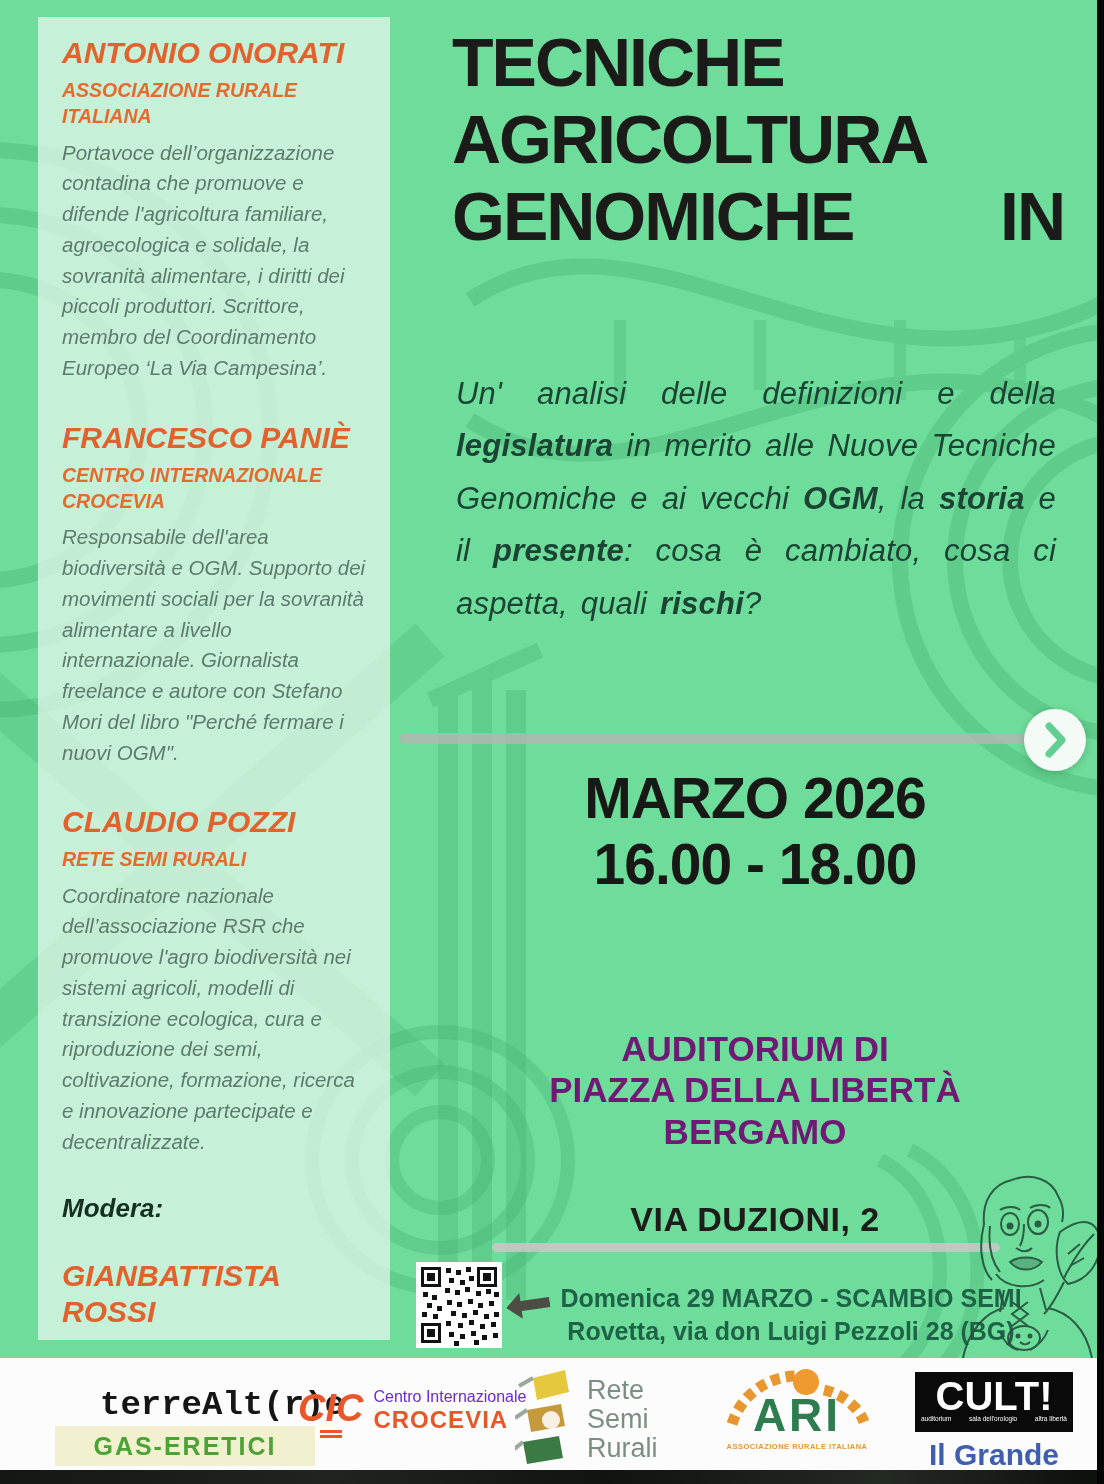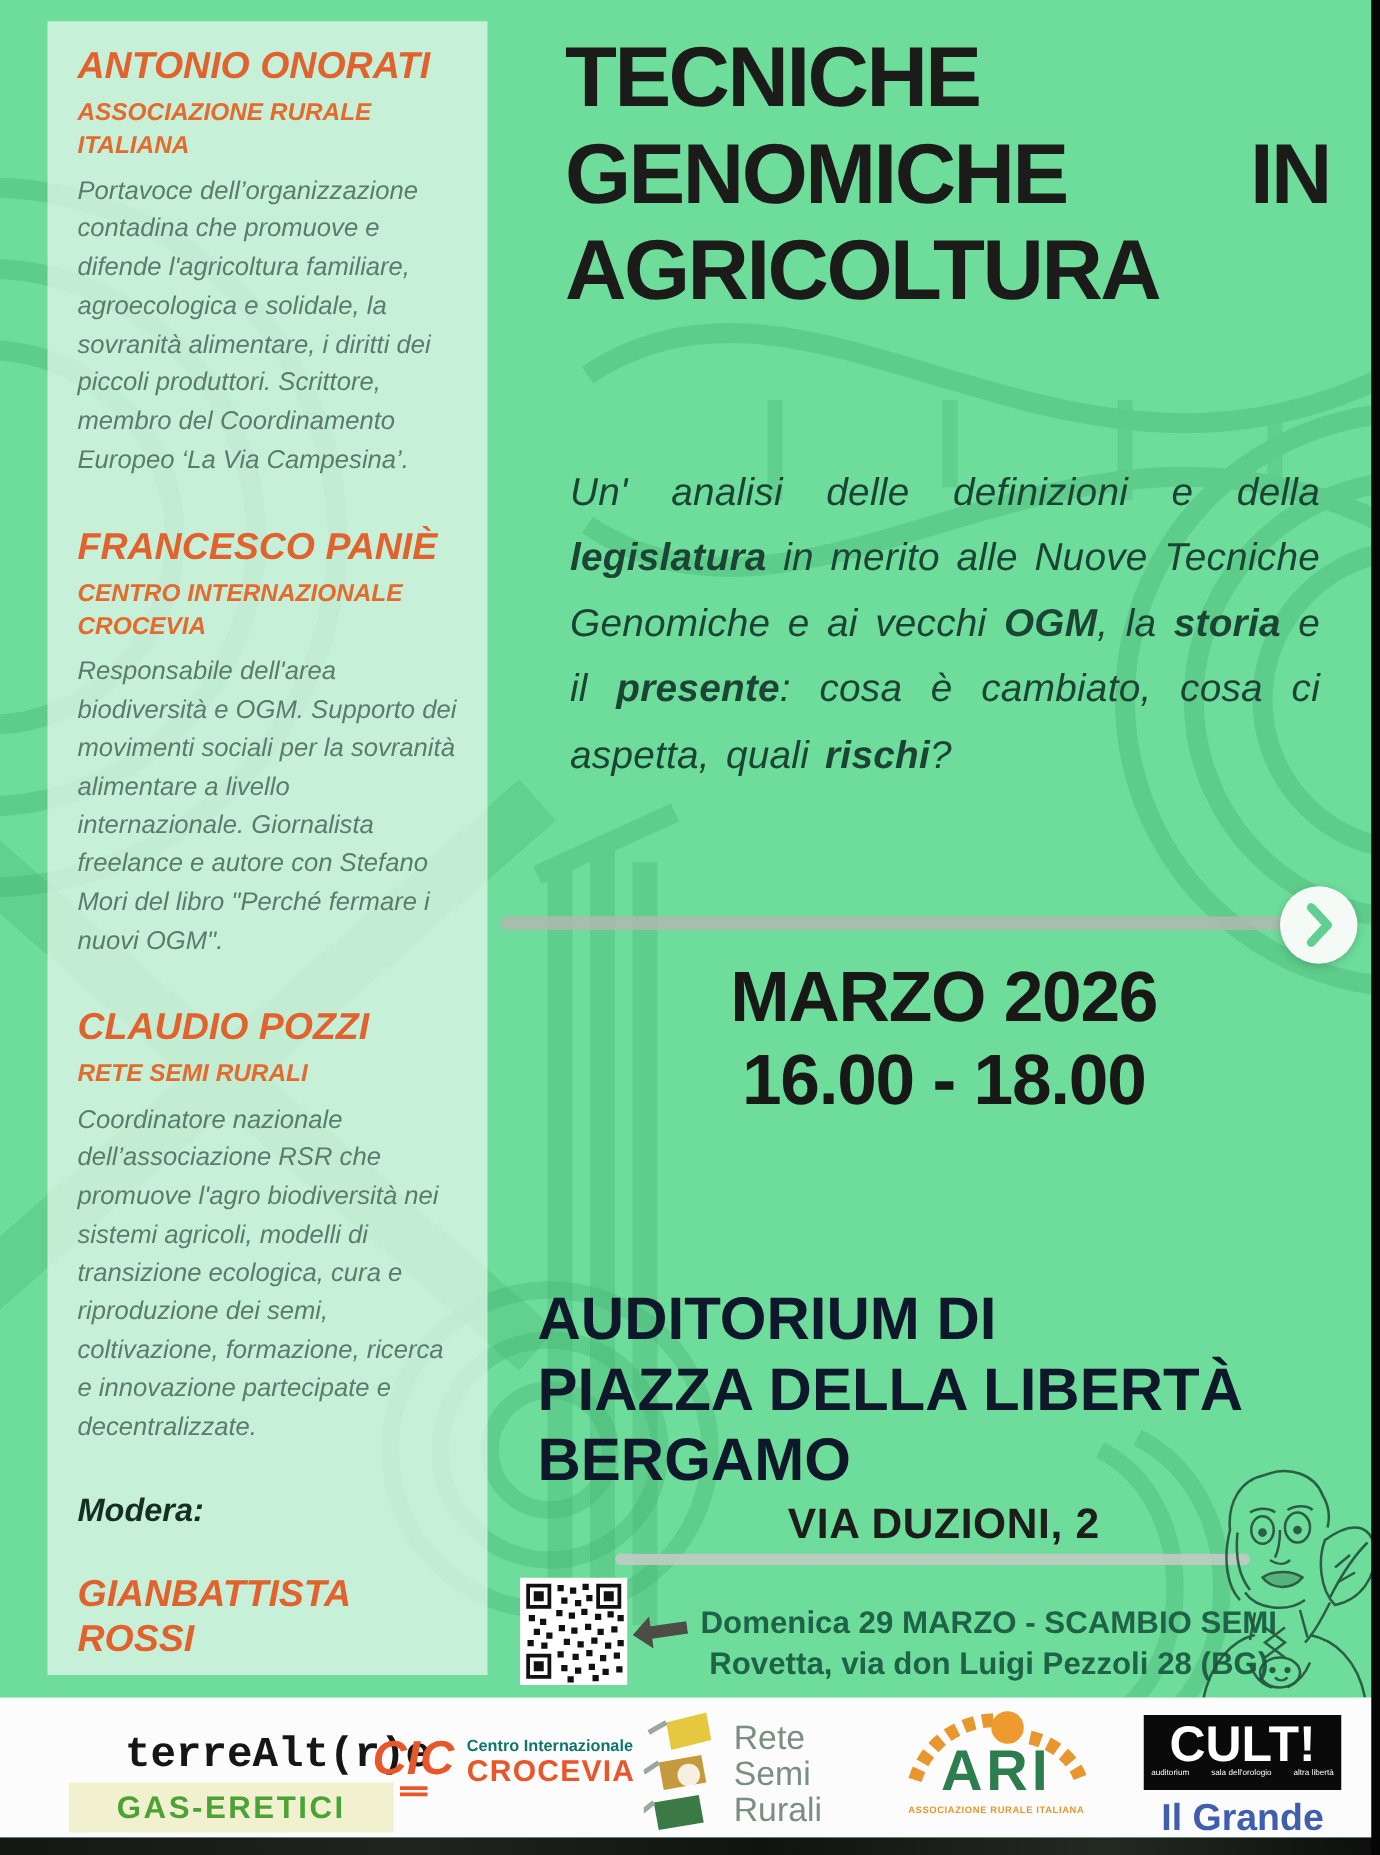--- a/index.html
+++ b/index.html
@@ -32,22 +32,22 @@
     font-size:31px;font-style:italic;color:#1c4434;line-height:1.69;
     text-align:justify;word-spacing:4px;letter-spacing:.2px;}
   .desc .b{font-weight:800;}
 
   .divider{position:absolute;background:#b3b7b3;border-radius:6px;opacity:.8;}
   .divider1{left:400px;top:733px;width:636px;height:11px;}
   .divider2{left:492px;top:1243px;width:508px;height:9px;background:#c6cac6;opacity:.85;}
 
   .date-block{position:absolute;left:445px;top:766px;width:620px;text-align:center;
     font-size:57px;font-weight:800;line-height:1.15;letter-spacing:-1px;color:#181816;}
-  .venue-block{position:absolute;left:430px;top:1028px;width:650px;text-align:left;
-    font-size:48px;font-weight:800;line-height:1.18;color:#0f172a;}
+  .venue-block{position:absolute;left:430px;top:1028px;width:650px;text-align:center;
+    font-size:35px;font-weight:800;line-height:1.18;color:#701a75;}
   .address{position:absolute;left:430px;top:1200px;width:650px;text-align:center;
     font-size:34px;font-weight:700;color:#1d1d1b;letter-spacing:.5px;}
 
   .qr{position:absolute;left:416px;top:1262px;width:86px;height:86px;}
   .qr-arrow{position:absolute;left:506px;top:1292px;transform:rotate(-8deg);}
   .qr-note{position:absolute;left:552px;top:1282px;width:478px;text-align:center;
     font-size:25px;font-weight:800;color:#1e6347;line-height:1.3;}
 
   .sketch{position:absolute;left:952px;top:1162px;}
 
@@ -59,21 +59,21 @@
   .footer{position:absolute;left:0;top:1358px;width:1104px;height:112px;background:#fcfcfc;}
   .terre{position:absolute;left:100px;top:28px;
     font-family:"Liberation Mono","DejaVu Sans Mono",monospace;
     font-size:34px;font-weight:700;color:#161616;}
   .gas{position:absolute;left:55px;top:68px;width:260px;height:40px;background:#f1f1cf;
     color:#4ba336;font-size:25px;font-weight:800;letter-spacing:2px;text-align:center;
     line-height:40px;}
   .crocevia{position:absolute;left:298px;top:30px;display:flex;align-items:center;gap:10px;}
   .cic{color:#e8562a;font-size:38px;font-weight:800;font-style:italic;line-height:1;text-align:center;}
   .cic-bars{height:3px;width:22px;background:#e8562a;margin:3px auto 0;box-shadow:0 5px 0 #e8562a;}
-  .croc-l1{font-size:13px;font-weight:700;color:#0f766e;}
+  .croc-l1{font-size:16px;font-weight:400;color:#6d28d9;}
   .croc-l2{font-size:24px;font-weight:800;color:#e8562a;letter-spacing:1px;}
   .rsr{position:absolute;left:515px;top:8px;display:flex;align-items:flex-start;}
   .rsr-text{font-size:27px;color:#7b8e82;line-height:1.08;margin-top:10px;}
   .ari{position:absolute;left:722px;top:10px;width:150px;text-align:center;}
   .ari-acronym{font-size:46px;font-weight:700;color:#2e7d4f;letter-spacing:3px;line-height:1;margin-top:-38px;}
   .ari-sub{font-size:7.5px;font-weight:700;color:#e8962e;letter-spacing:.5px;margin-top:4px;}
   .cult{position:absolute;left:915px;top:14px;width:158px;text-align:center;}
   .cult-box{background:#0a0a0a;height:60px;color:#fff;padding-top:2px;box-sizing:border-box;}
   .cult-title{font-size:40px;font-weight:900;line-height:1.1;}
   .cult-caps{display:flex;justify-content:space-between;padding:0 6px;font-size:6.5px;margin-top:-3px;}
@@ -139,22 +139,22 @@
       <div class="sp-bio">Coordinatore nazionale dell’associazione RSR che promuove l'agro biodiversità nei sistemi agricoli, modelli di transizione ecologica, cura e riproduzione dei semi,  coltivazione, formazione, ricerca e innovazione partecipate e decentralizzate.</div>
     </section>
 
     <div class="panel-heading modera">Modera:</div>
     <div class="sp-name">GIANBATTISTA ROSSI</div>
 
   </aside>
 
   <h1 class="title">
     <div class="title-line">TECNICHE</div>
+    <div class="title-line">AGRICOLTURA</div>
     <div class="title-line">GENOMICHE IN</div>
-    <div class="title-line">AGRICOLTURA</div>
   </h1>
 
   <p class="desc"><span>Un' analisi delle definizioni e della </span><span class="b">legislatura</span><span> in merito alle Nuove Tecniche Genomiche e ai vecchi </span><span class="b">OGM</span><span>, la </span><span class="b">storia</span><span> e il </span><span class="b">presente</span><span>: cosa è cambiato, cosa ci aspetta, quali </span><span class="b">rischi</span><span>?</span></p>
 
   <div class="divider divider1"></div>
 
   <button class="next-btn">
     <svg width="62" height="62" viewBox="0 0 62 62">
       <polyline points="25,17 38,31 25,45" fill="none" stroke="#62cf92" stroke-width="7" stroke-linecap="round" stroke-linejoin="round"></polyline>
     </svg>

